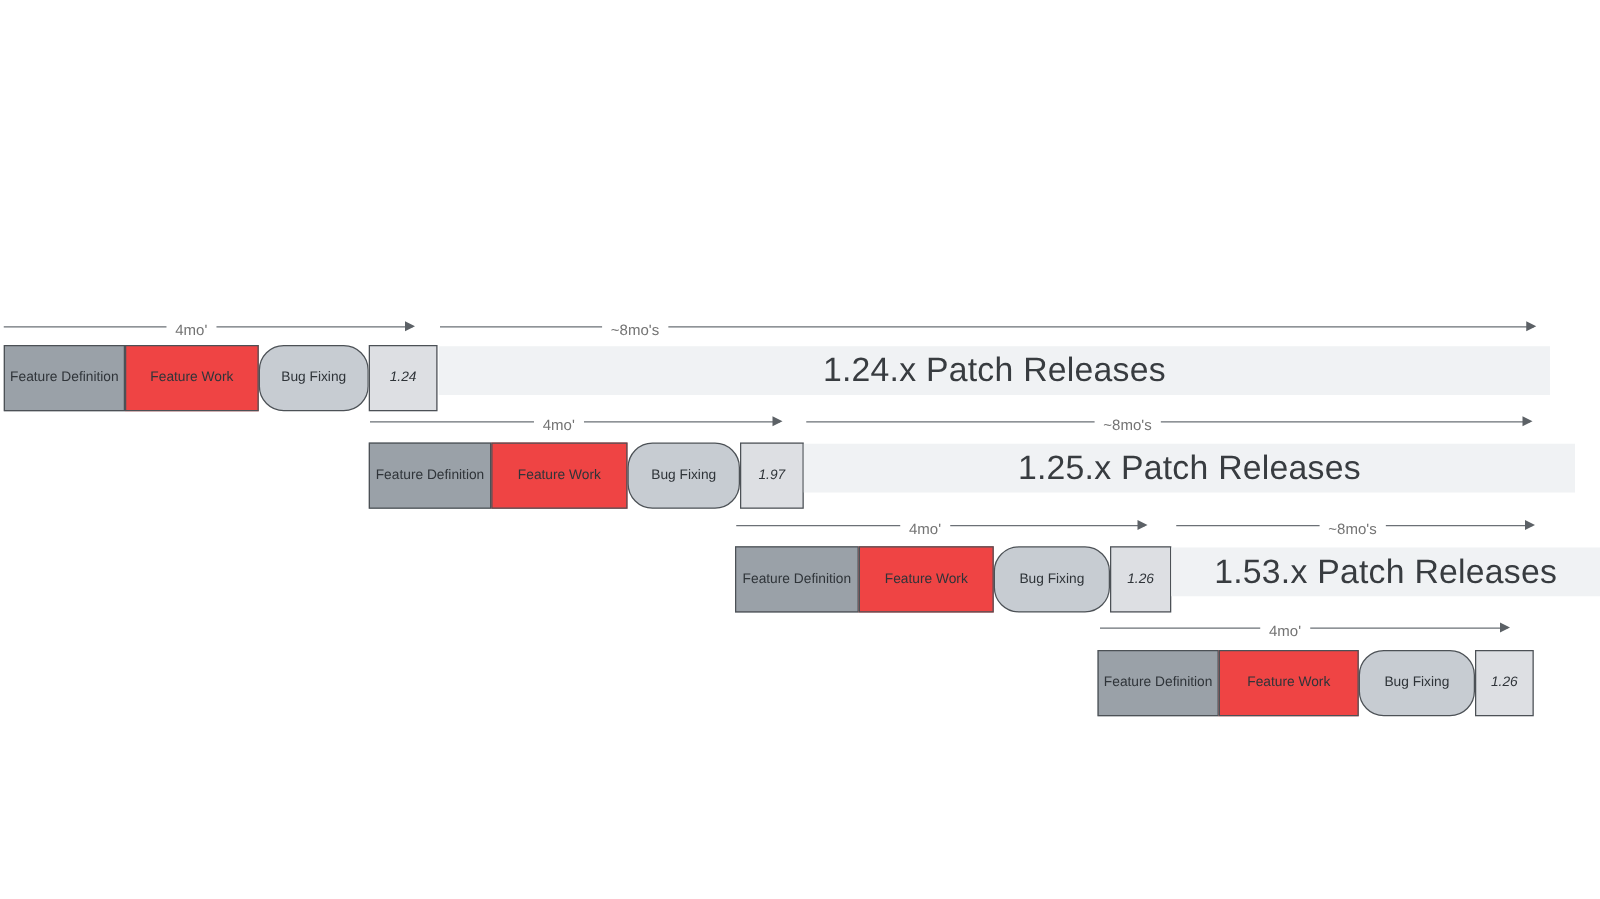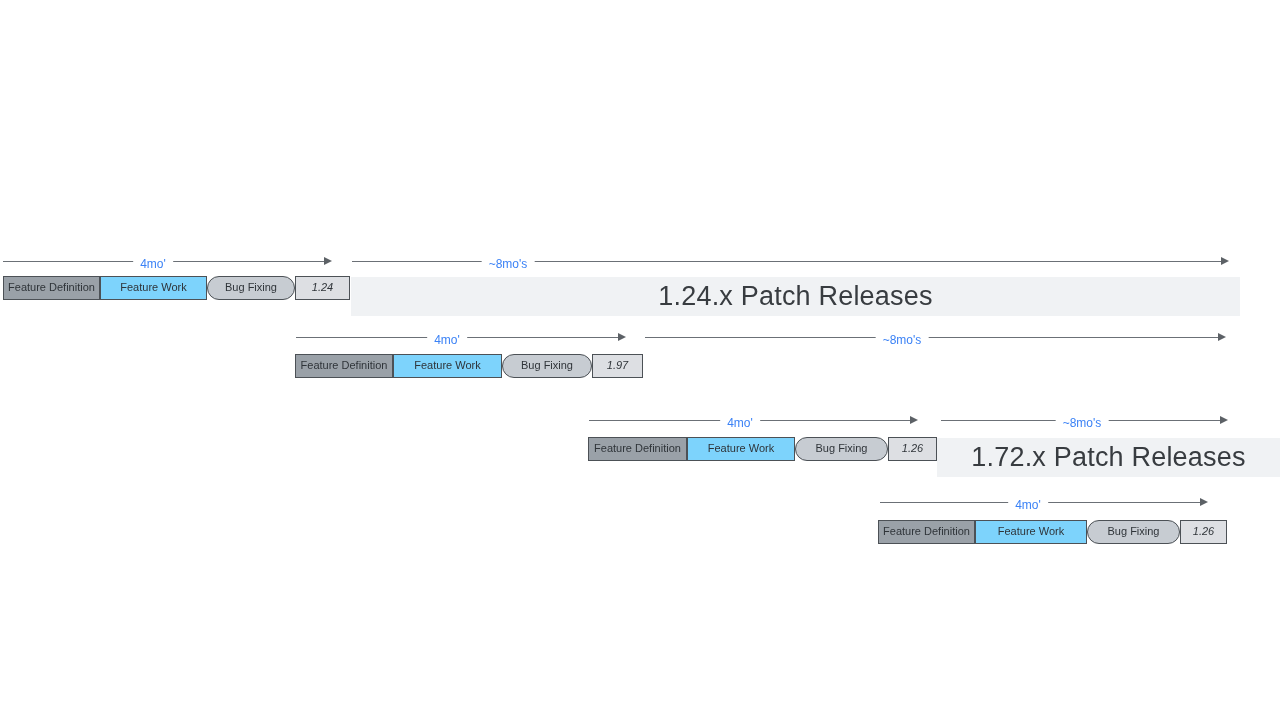--- a/index.html
+++ b/index.html
@@ -2,46 +2,46 @@
 <html><head>
 <meta charset="utf-8">
 <style>
   html,body{margin:0;padding:0;background:#ffffff;}
   .canvas{
     position:relative;width:1280px;height:719px;background:#ffffff;
     font-family:"Liberation Sans",sans-serif;overflow:hidden;
   }
   
   .pbox{
-    position:absolute;height:24px;box-sizing:border-box;
+    position:absolute;height:53px;box-sizing:border-box;
     border:1.6px solid #4c5156;
     display:flex;align-items:center;justify-content:center;
     text-align:center;font-size:11px;line-height:1.25;color:#2f3439;
   }
   .fd{background:#9aa1a8;}
-  .fw{background:#7dd3fc;}
+  .fw{background:#ef4444;}
   .bf{background:#c7ccd2;border-radius:20px;}
   .ver{background:#dddfe3;font-size:11px;font-style:italic;}
   
   .patchbar{
     position:absolute;height:39px;background:#f0f2f4;
     display:flex;align-items:center;justify-content:center;
     font-size:27px;color:#383c40;letter-spacing:0.2px;white-space:nowrap;
   }
   
   .arrow{position:absolute;height:0;}
   .arrow .line{width:100%;height:0;border-top:1.5px solid #6b7076;}
   .arrow .head{
     position:absolute;right:-2px;top:-3.8px;width:0;height:0;
     border-left:8px solid #5c6166;border-top:4.5px solid transparent;
     border-bottom:4.5px solid transparent;
   }
   .arrow .alabel{
     position:absolute;top:-4px;transform:translateX(-50%);
-    background:#ffffff;padding:0 7px;font-size:12px;color:#3b82f6;
+    background:#ffffff;padding:0 7px;font-size:12px;color:#737373;
     white-space:nowrap;line-height:1.3;
   }
 </style>
 </head>
 <body>
 
 <div class="canvas">
 
   <div class="arrow" style="left:3px;top:261px;width:327px">
     <div class="line"></div>
@@ -84,20 +84,23 @@
   </div>
   <div class="pbox fw" style="left:393px;top:354px;width:109px">
     <span>Feature Work</span>
   </div>
   <div class="pbox bf" style="left:502px;top:354px;width:90px">
     <span>Bug Fixing</span>
   </div>
   <div class="pbox ver" style="left:592px;top:354px;width:51px">
     <span>1.97</span>
   </div>
+  <div class="patchbar" style="left:643px;top:355px;width:617px">
+    <span>1.25.x Patch Releases</span>
+  </div>
 
   <div class="arrow" style="left:589px;top:420px;width:327px">
     <div class="line"></div>
     <div class="head"></div>
     <span class="alabel" style="left:151px">4mo'</span>
   </div>
   <div class="arrow" style="left:941px;top:420px;width:285px">
     <div class="line"></div>
     <div class="head"></div>
     <span class="alabel" style="left:141px">~8mo's</span>
@@ -108,21 +111,21 @@
   <div class="pbox fw" style="left:687px;top:437px;width:108px">
     <span>Feature Work</span>
   </div>
   <div class="pbox bf" style="left:795px;top:437px;width:93px">
     <span>Bug Fixing</span>
   </div>
   <div class="pbox ver" style="left:888px;top:437px;width:49px">
     <span>1.26</span>
   </div>
   <div class="patchbar" style="left:937px;top:438px;width:343px">
-    <span>1.72.x Patch Releases</span>
+    <span>1.53.x Patch Releases</span>
   </div>
 
   <div class="arrow" style="left:880px;top:502px;width:326px">
     <div class="line"></div>
     <div class="head"></div>
     <span class="alabel" style="left:148px">4mo'</span>
   </div>
   <div class="pbox fd" style="left:878px;top:520px;width:97px">
     <span>Feature Definition</span>
   </div>

